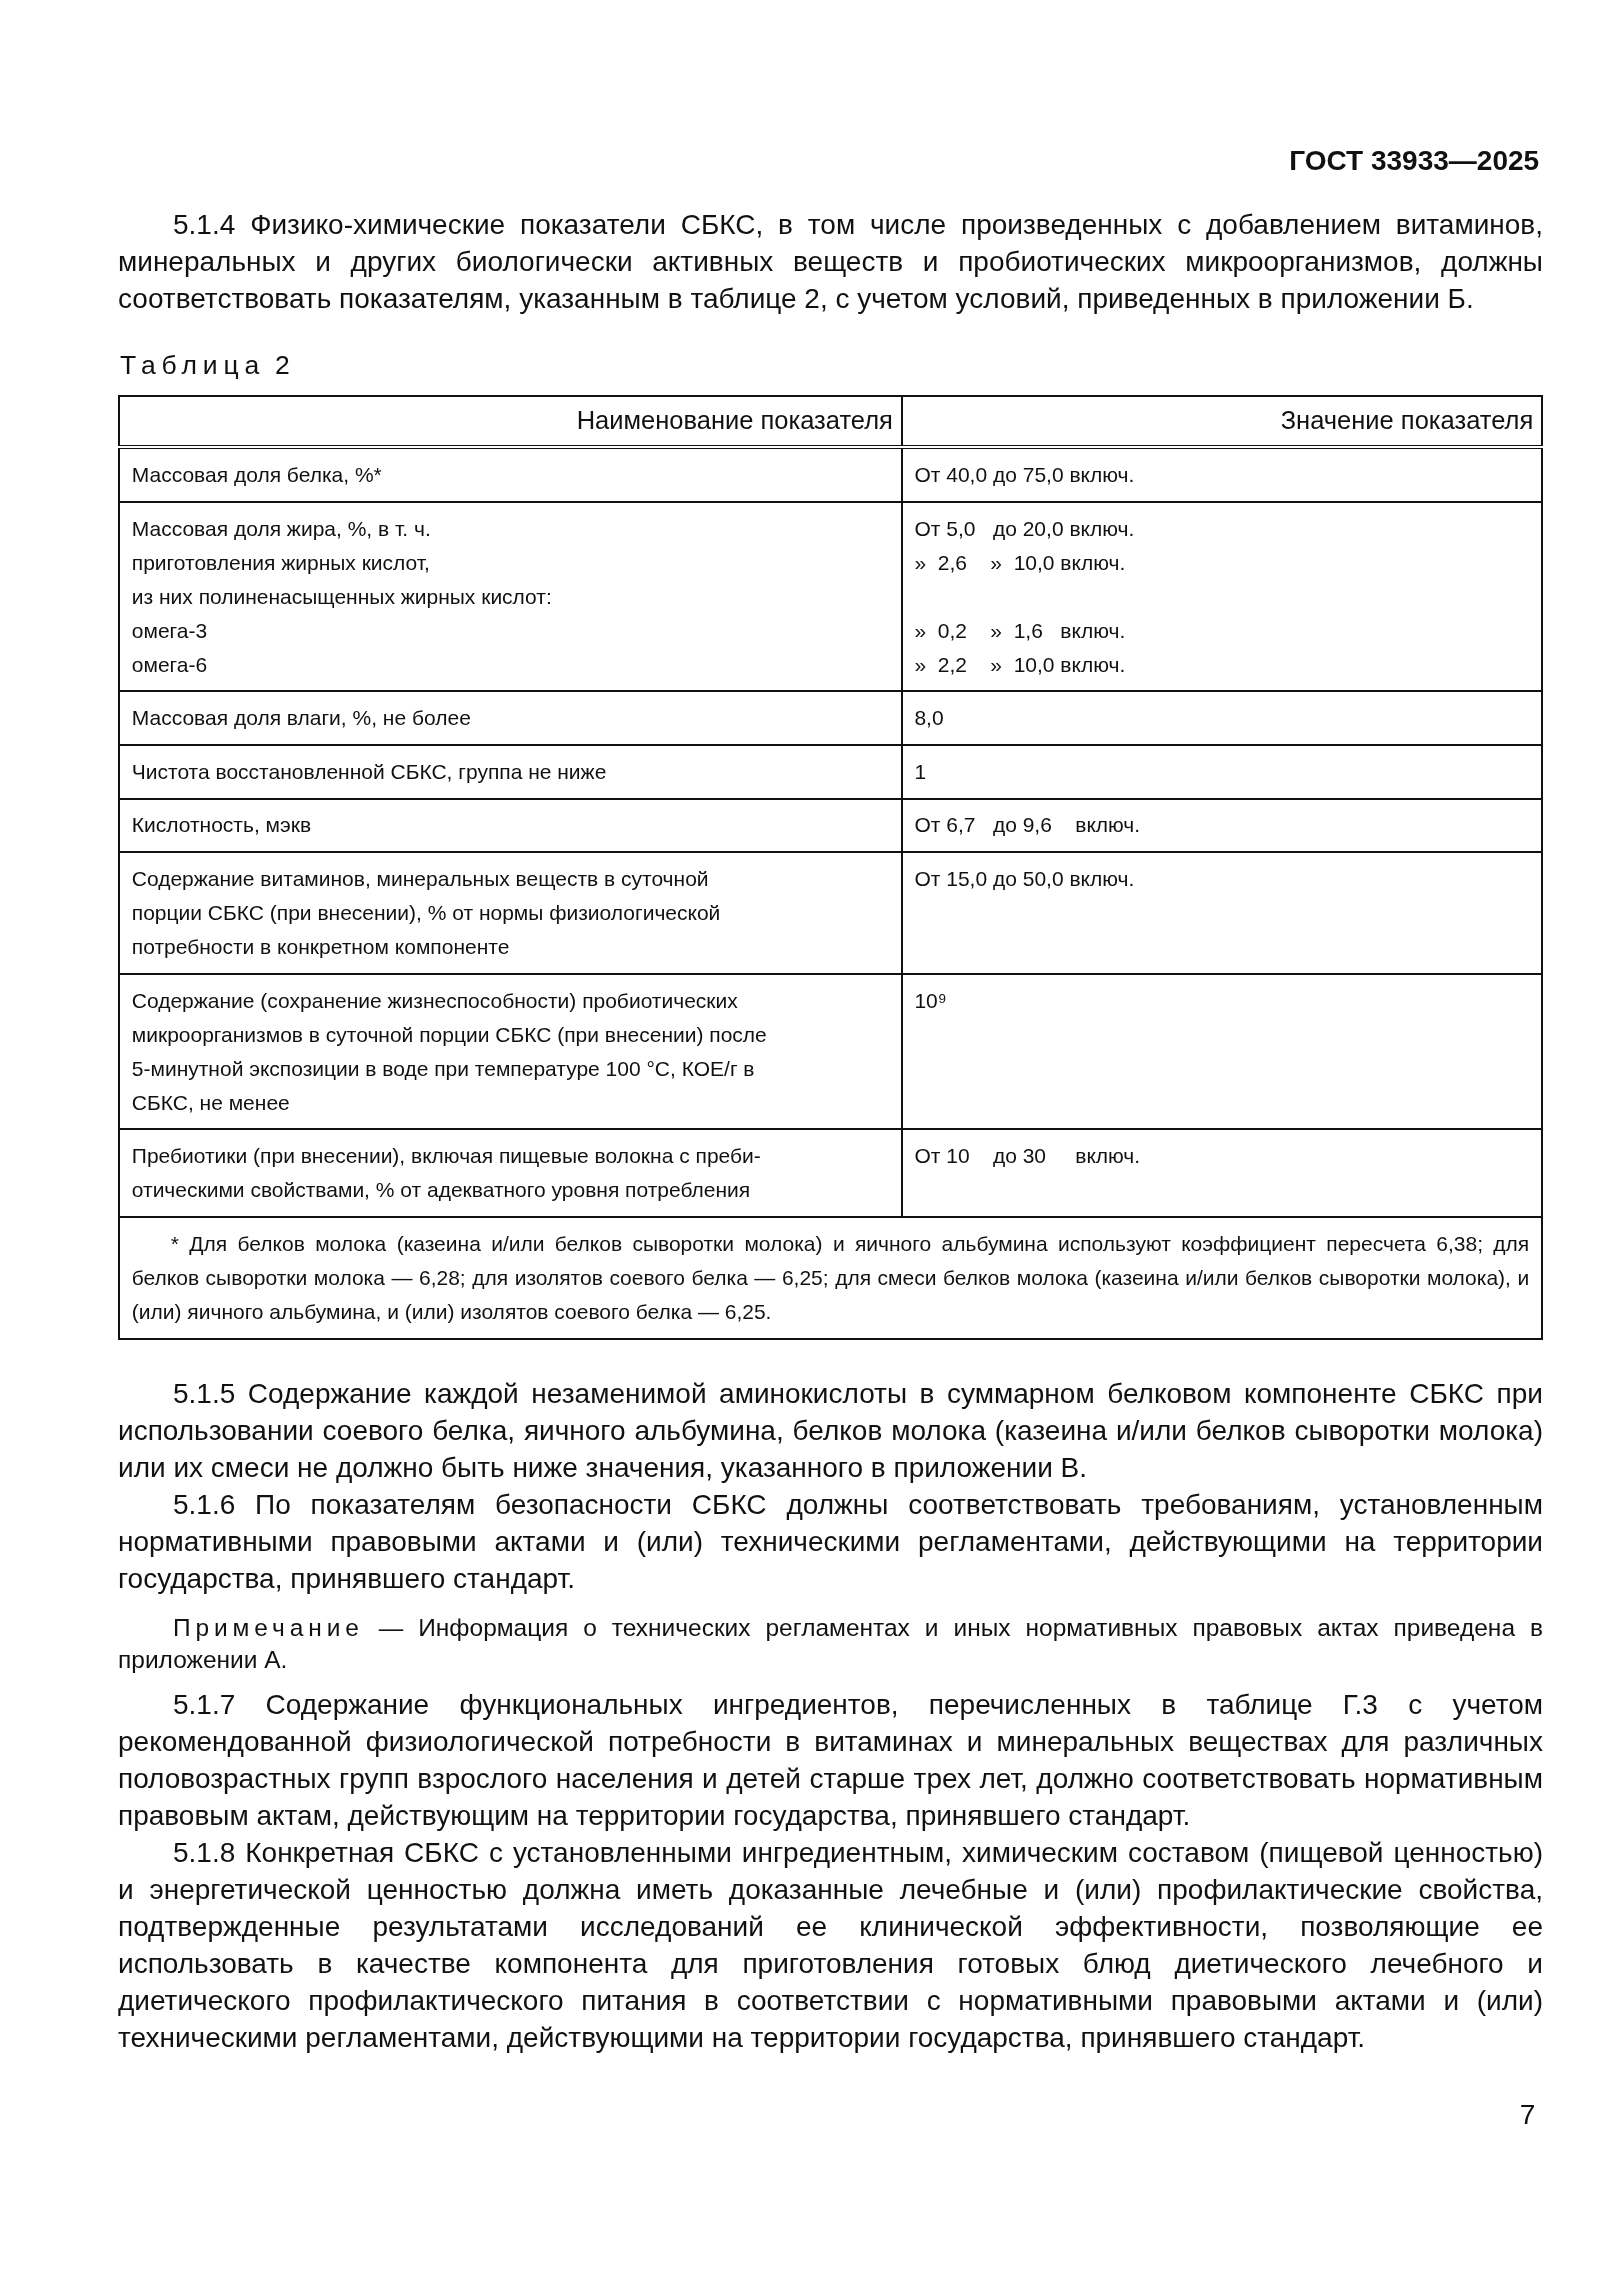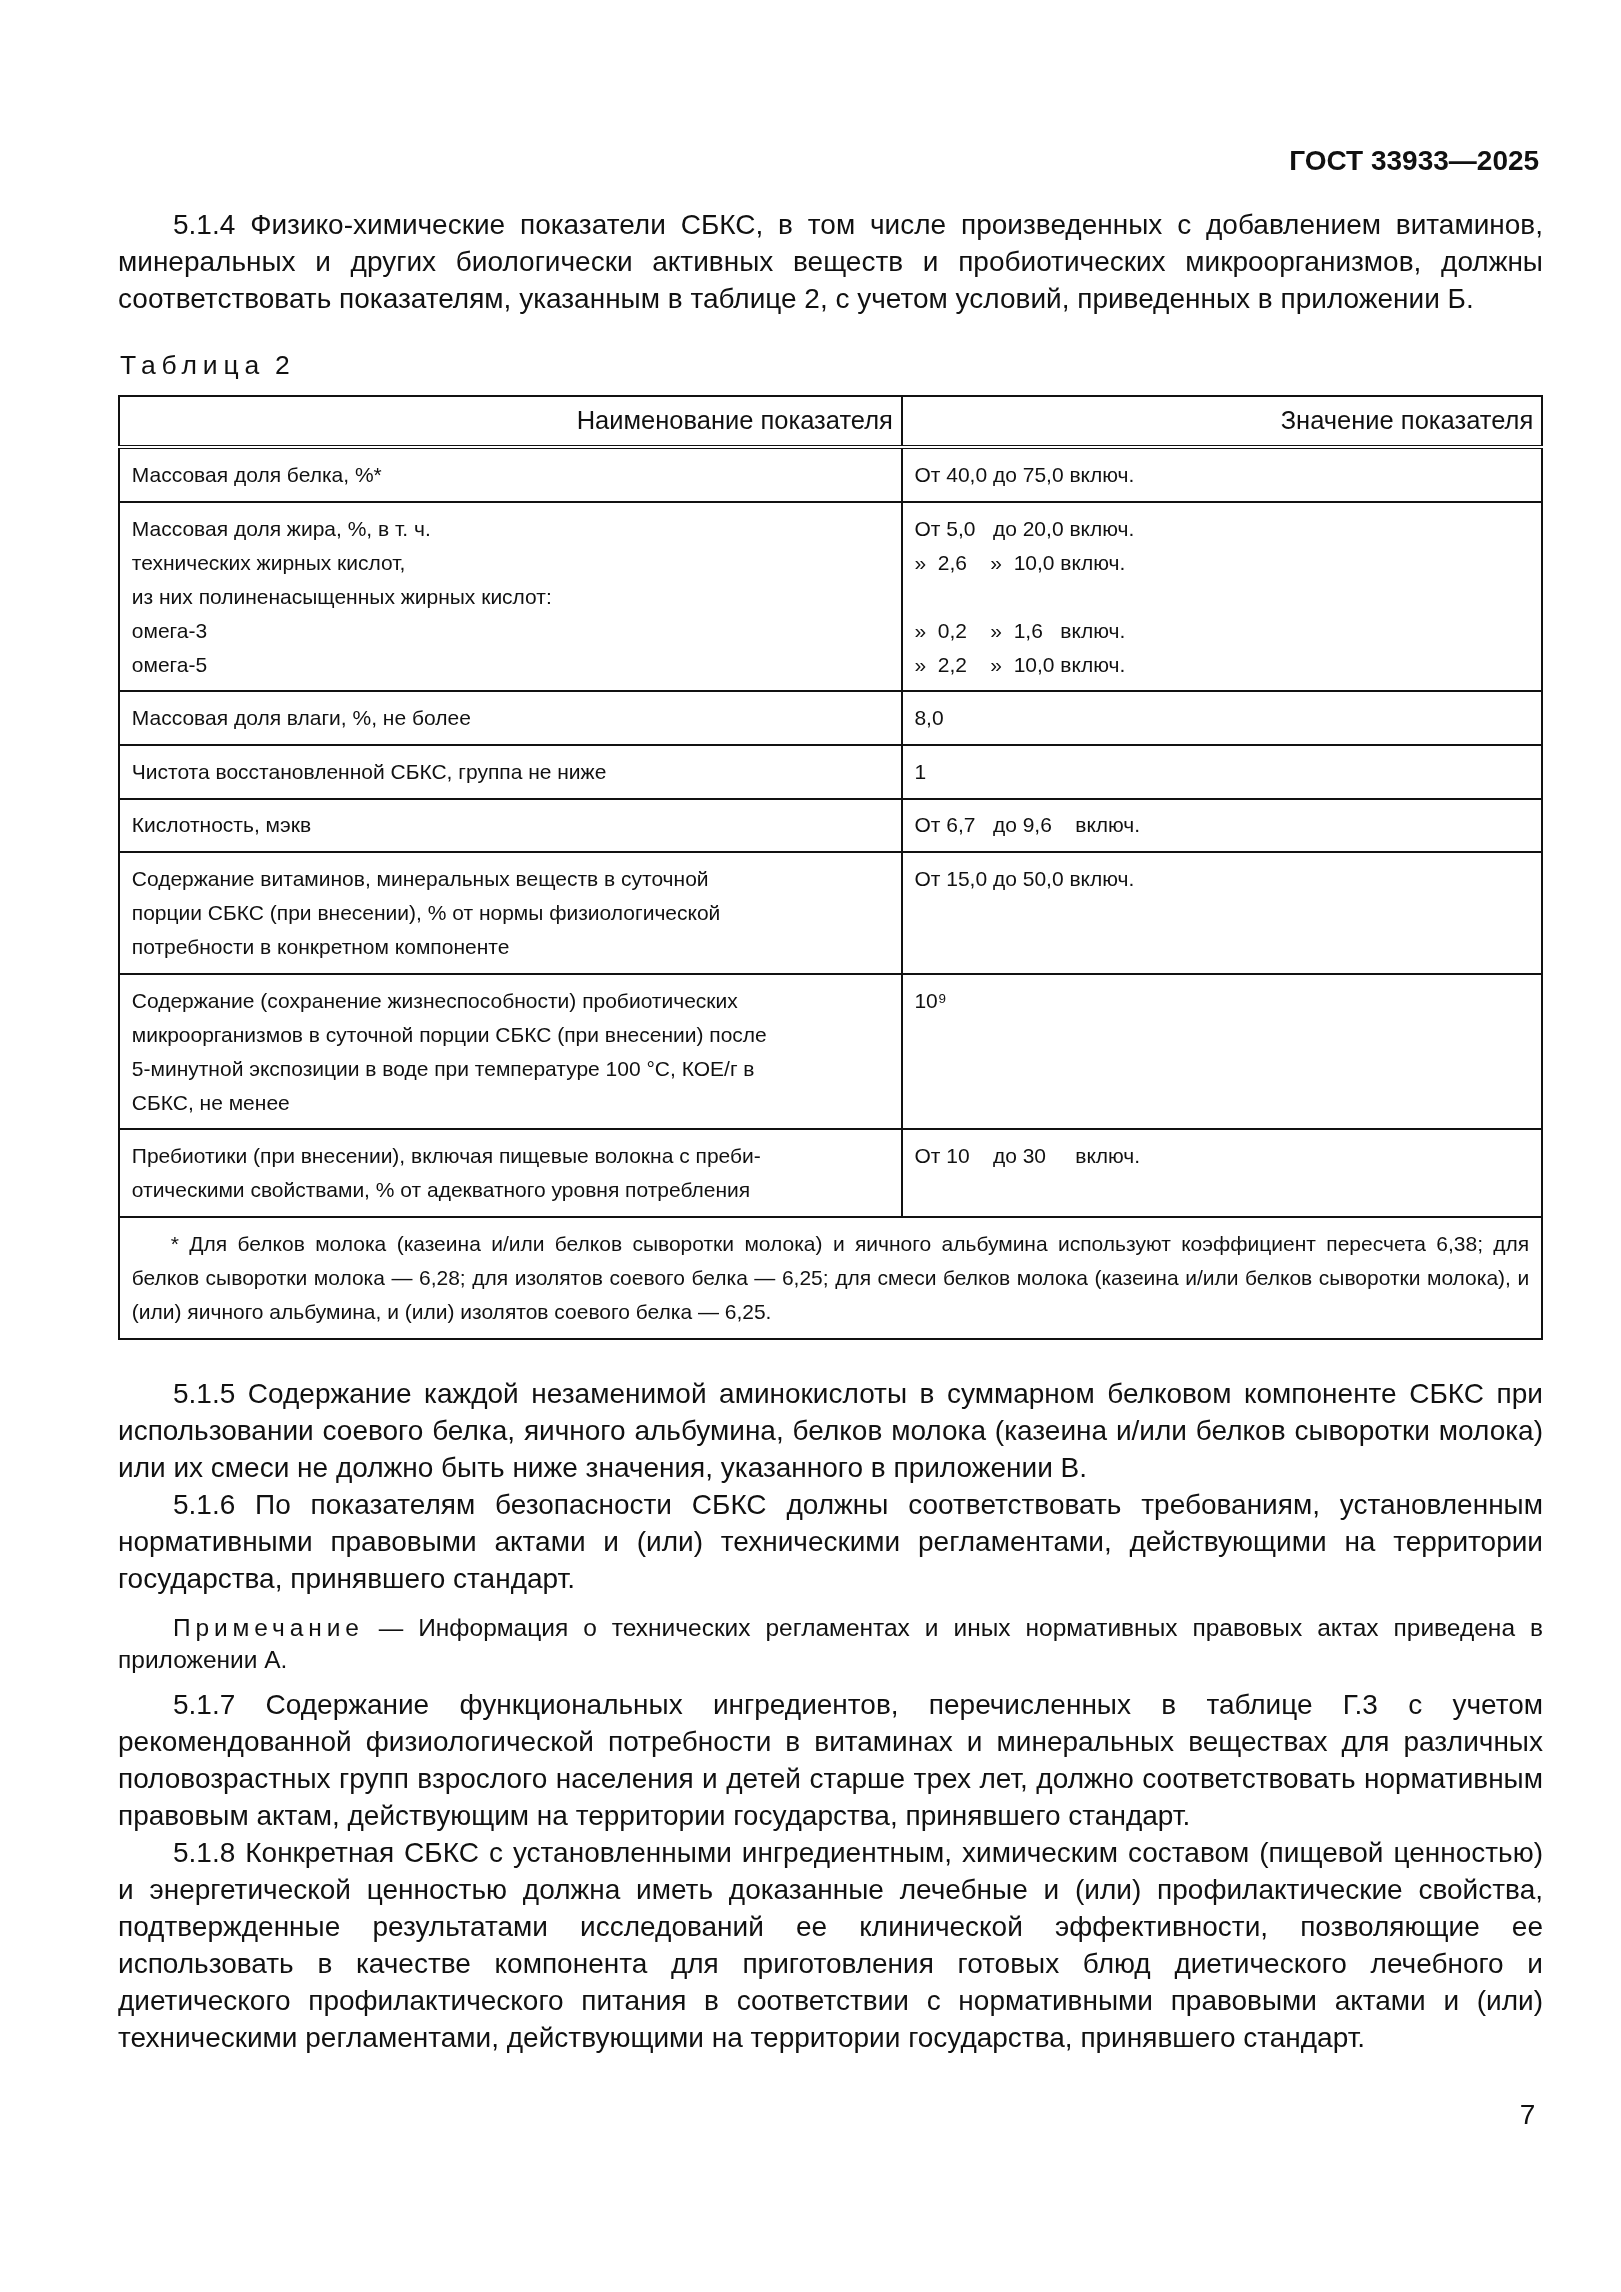--- a/index.html
+++ b/index.html
@@ -110,24 +110,24 @@
             <td class="name-cell">
               <div class="t-line">Массовая доля белка, %*</div>
             </td>
             <td class="value-cell">
               <div class="t-line">От 40,0 до 75,0 включ.</div>
             </td>
           </tr>
           <tr>
             <td class="name-cell">
               <div class="t-line">Массовая доля жира, %, в т. ч.</div>
-              <div class="t-line">технических жирных кислот,</div>
+              <div class="t-line">приготовления жирных кислот,</div>
               <div class="t-line">из них полиненасыщенных жирных кислот:</div>
               <div class="t-line">омега-3</div>
-              <div class="t-line">омега-5</div>
+              <div class="t-line">омега-6</div>
             </td>
             <td class="value-cell">
               <div class="t-line">От 5,0   до 20,0 включ.</div>
               <div class="t-line">»  2,6    »  10,0 включ.</div>
               <div class="t-line">&nbsp;</div>
               <div class="t-line">»  0,2    »  1,6   включ.</div>
               <div class="t-line">»  2,2    »  10,0 включ.</div>
             </td>
           </tr>
           <tr>

